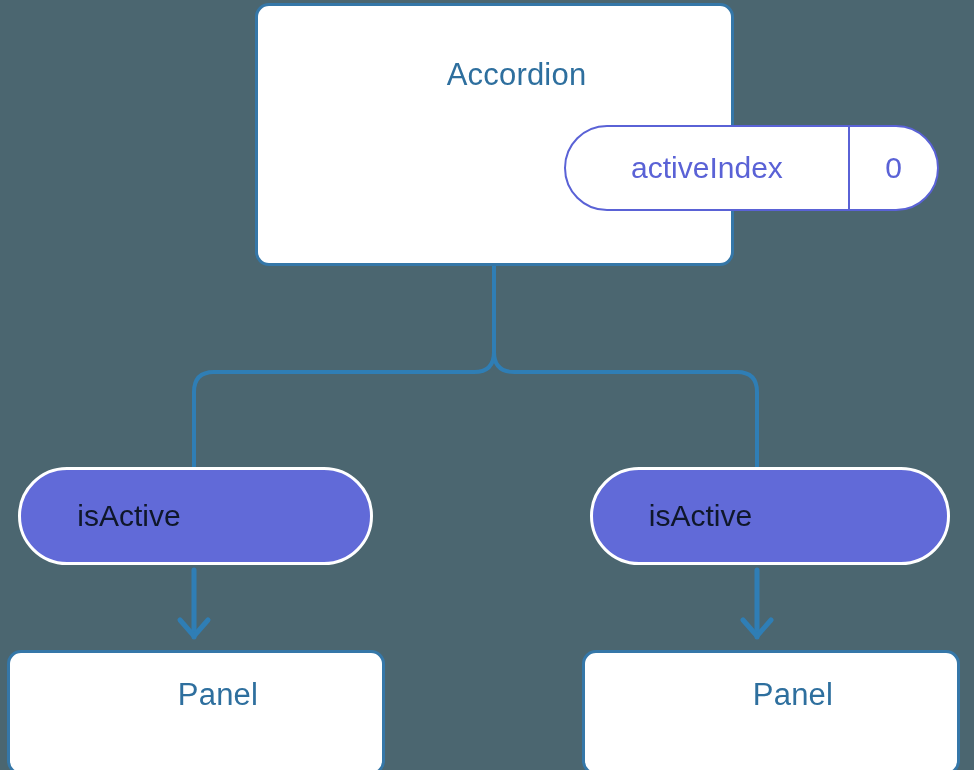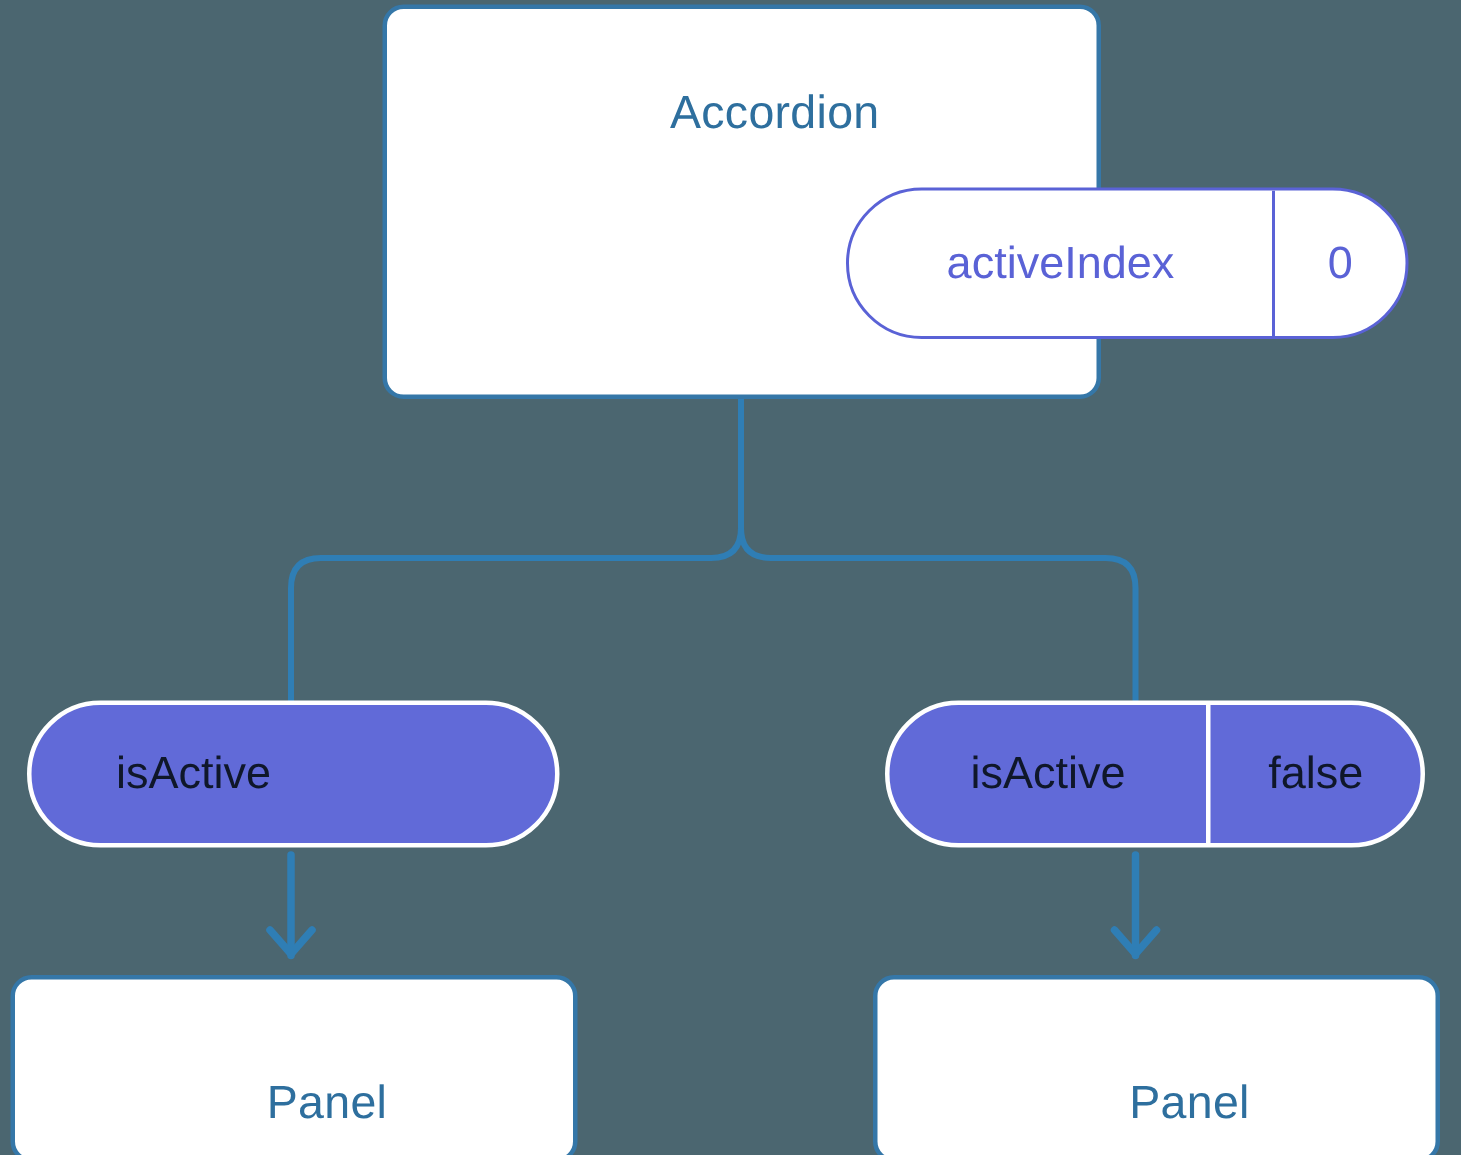--- a/index.html
+++ b/index.html
@@ -60,21 +60,21 @@
   }
 
   
   .panel-card {
     width: 378px;
     height: 125px;
   }
   #panel-card-left  { left: 7px;   top: 650px; }
   #panel-card-right { left: 582px; top: 650px; }
   .panel-card .card-title {
-    margin-top: 64px;
+    margin-top: 24px;
   }
 
   
   .pill {
     position: absolute;
     display: flex;
     align-items: stretch;
     box-sizing: border-box;
     border-radius: 999px;
     overflow: hidden;
@@ -113,21 +113,21 @@
   }
   .pill.filled .pill-val {
     border-left: 3px solid #ffffff;
   }
 
   
   #state-pill-activeindex {
     left: 306px;
     top: 119px;
     width: 375px;
-    height: 101px;
+    height: 86px;
   }
   #state-pill-activeindex .pill-key { width: 285px; }
   #state-pill-activeindex .pill-val { width: 90px;  }
 
   
   .prop-pill { height: 98px; }
   #prop-pill-left {
     left: 18px;
     top: 467px;
     width: 355px;
@@ -179,21 +179,20 @@
       <div class="pill-val">0</div>
     </div>
   </div>
 
   <div class="pill filled prop-pill" id="prop-pill-left">
     <div class="pill-key">isActive</div>
   </div>
 
   <div class="pill filled prop-pill" id="prop-pill-right">
     <div class="pill-key">isActive</div>
-    <div class="pill-val">false</div>
   </div>
 
   <div class="card panel-card" id="panel-card-left">
     <div class="card-title">Panel</div>
   </div>
 
   <div class="card panel-card" id="panel-card-right">
     <div class="card-title">Panel</div>
   </div>
 

